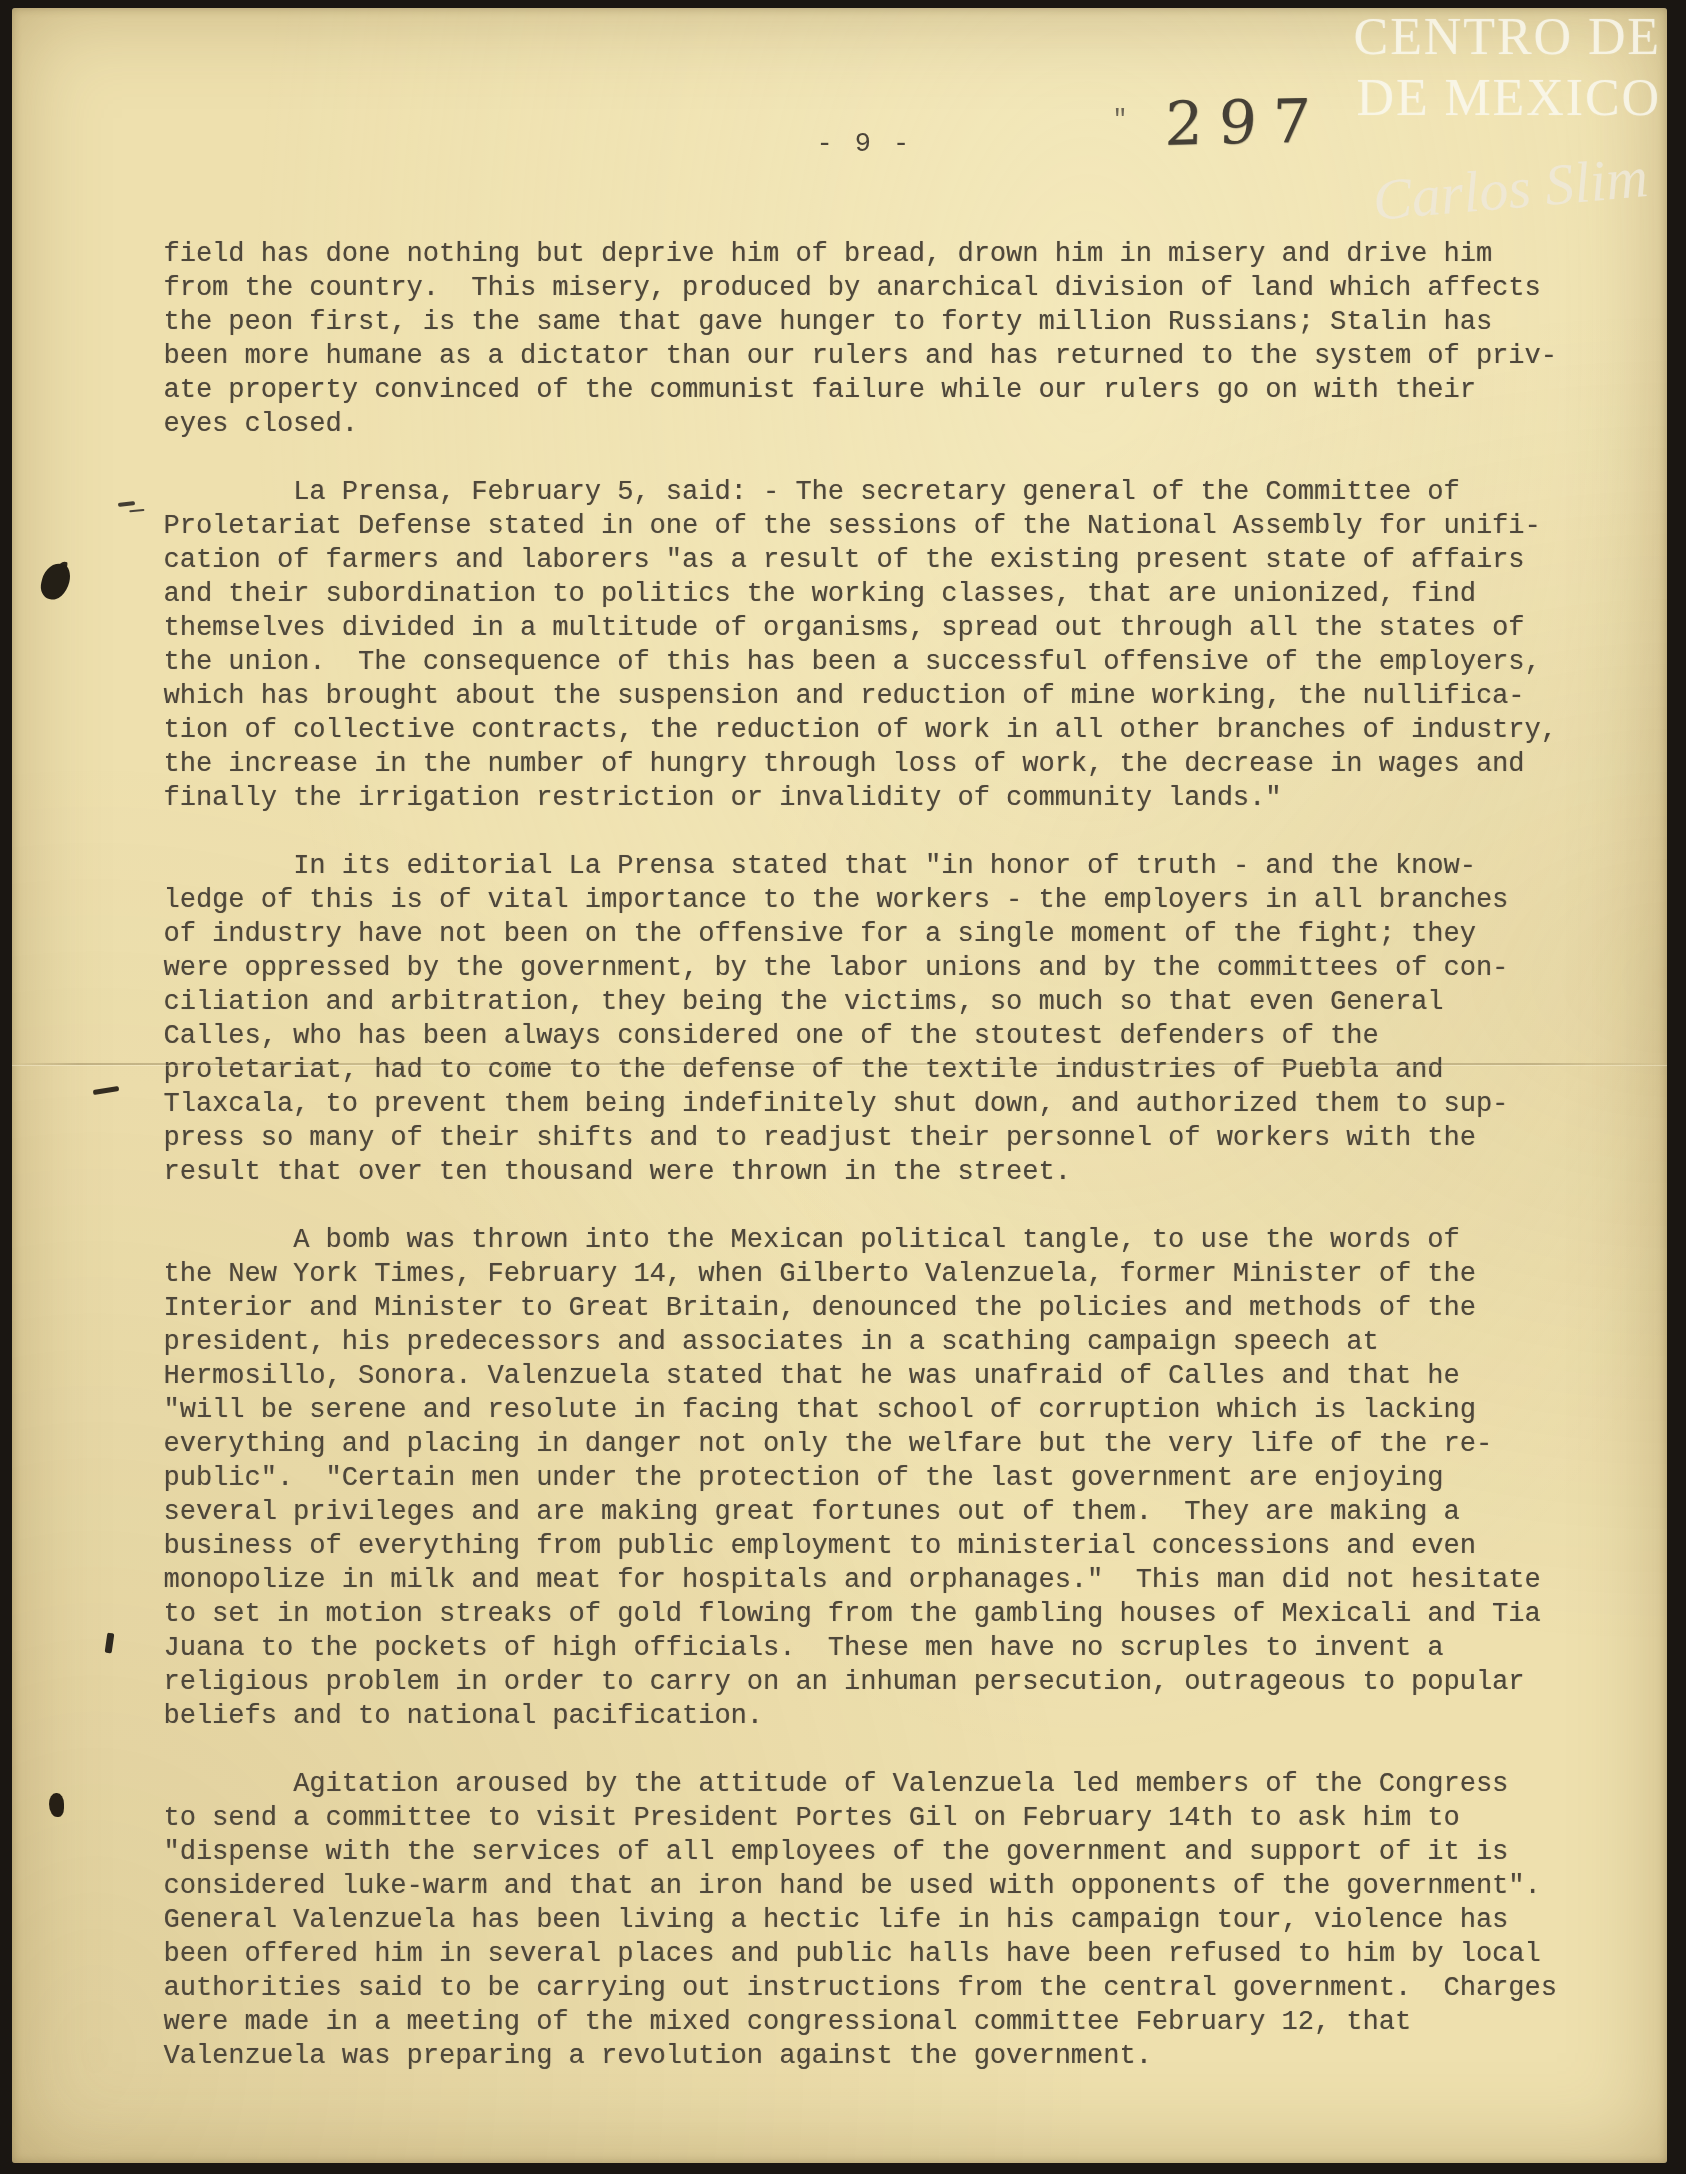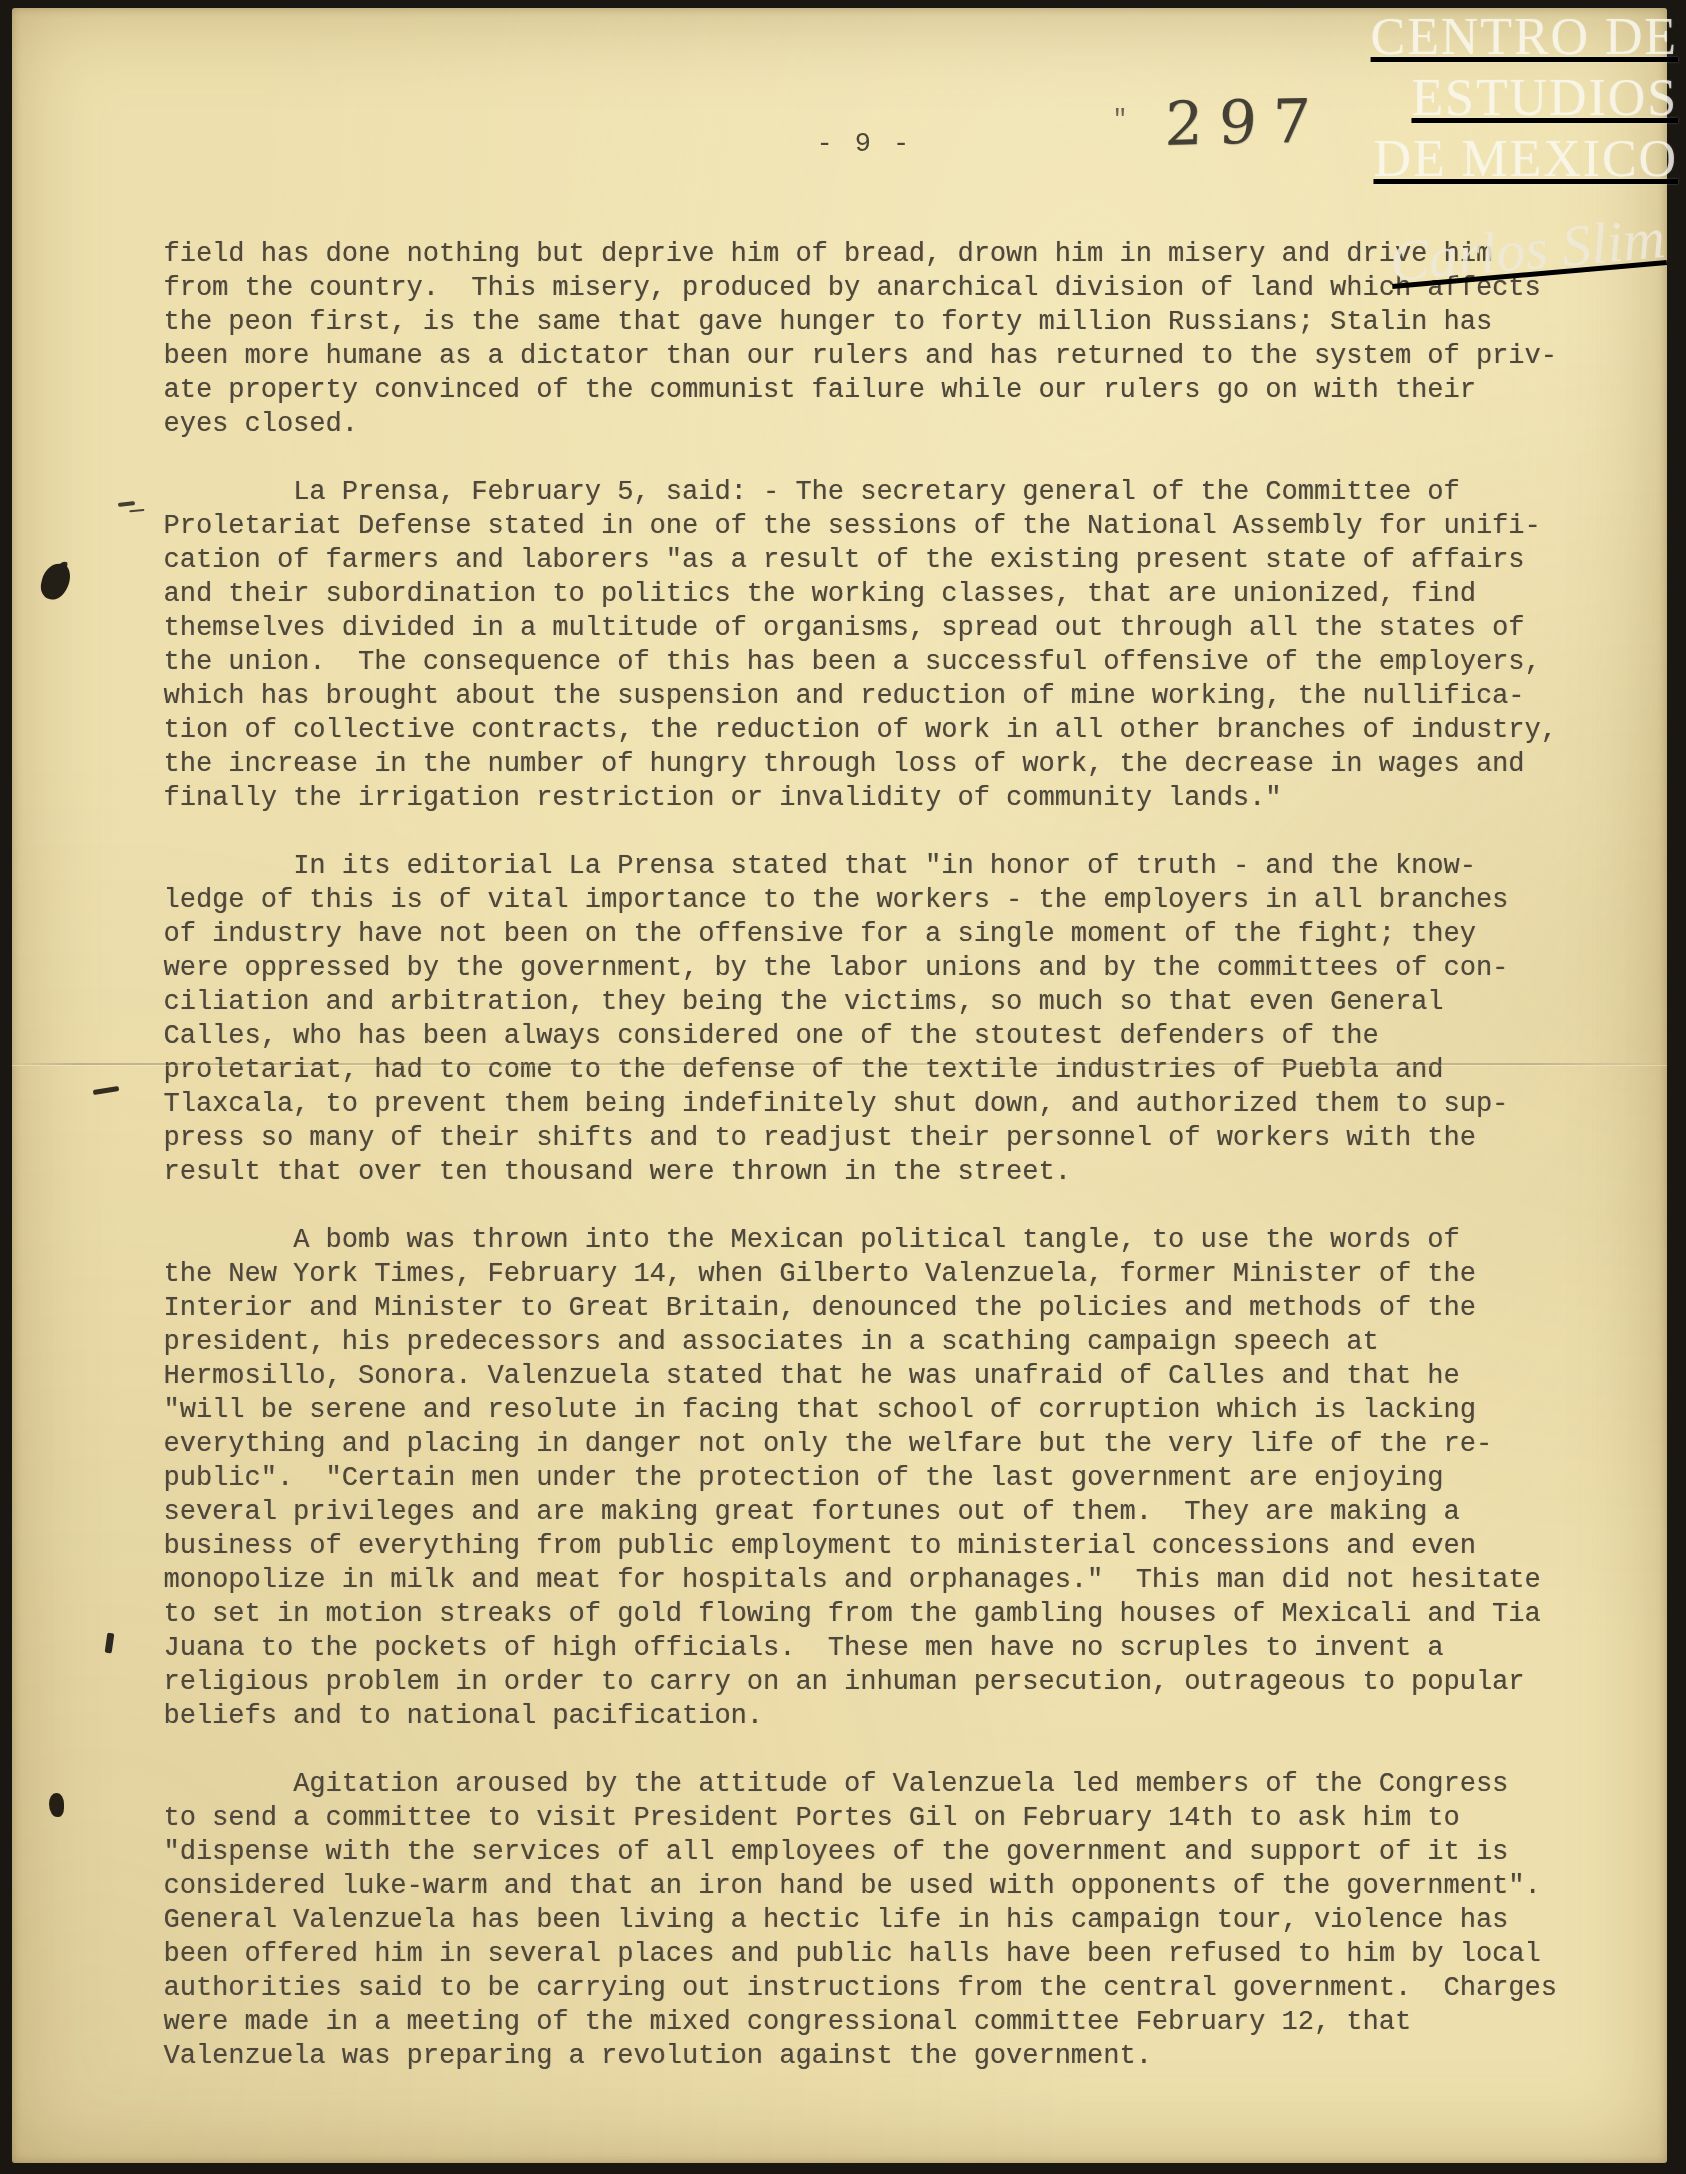--- a/index.html
+++ b/index.html
@@ -45,23 +45,22 @@
   .body-text {
     position:absolute; left:152px; top:213px; width:1479px;
     font-size:27px; line-height:34px;
     color:#4e473b;
     text-shadow:0.3px 0.3px 0.7px rgba(62,52,36,0.45);
   }
   .para { margin:16px 0 34px 0; white-space:pre-wrap; }
 
   .watermark {
     position:absolute; top:5.8px; right:0; width:788px;
-    text-align:right; padding-right:8px;
+    text-align:right; padding-right:25px;
     pointer-events:none;
-    text-decoration:underline;
   }
   .wm-line {
     font-family:"Liberation Serif","DejaVu Serif",serif;
     font-size:52px; line-height:61px; letter-spacing:1.9px;
     color:rgba(250,248,240,0.78);
     text-shadow:0 0 1.9px rgba(255,255,250,0.25);
   }
   .wm-foundation {
     margin-top:17.3px;
     font-family:"Liberation Sans","DejaVu Sans",sans-serif;
@@ -184,19 +183,18 @@
     <div class="speck speck-blob"></div>
     <div class="speck speck-seven"></div>
     <div class="speck speck-dash"></div>
     <div class="speck speck-tick"></div>
     <div class="speck speck-edge"></div>
 
   </div>
 
   <div class="watermark">
     <div class="wm-line">CENTRO DE</div>
-    <div class="wm-line">ESTUDIOS</div>
     <div class="wm-line">DE MEXICO</div>
     <div class="wm-signature">Carlos Slim</div>
   </div>
 
 </div>
 
 
 </body></html>

